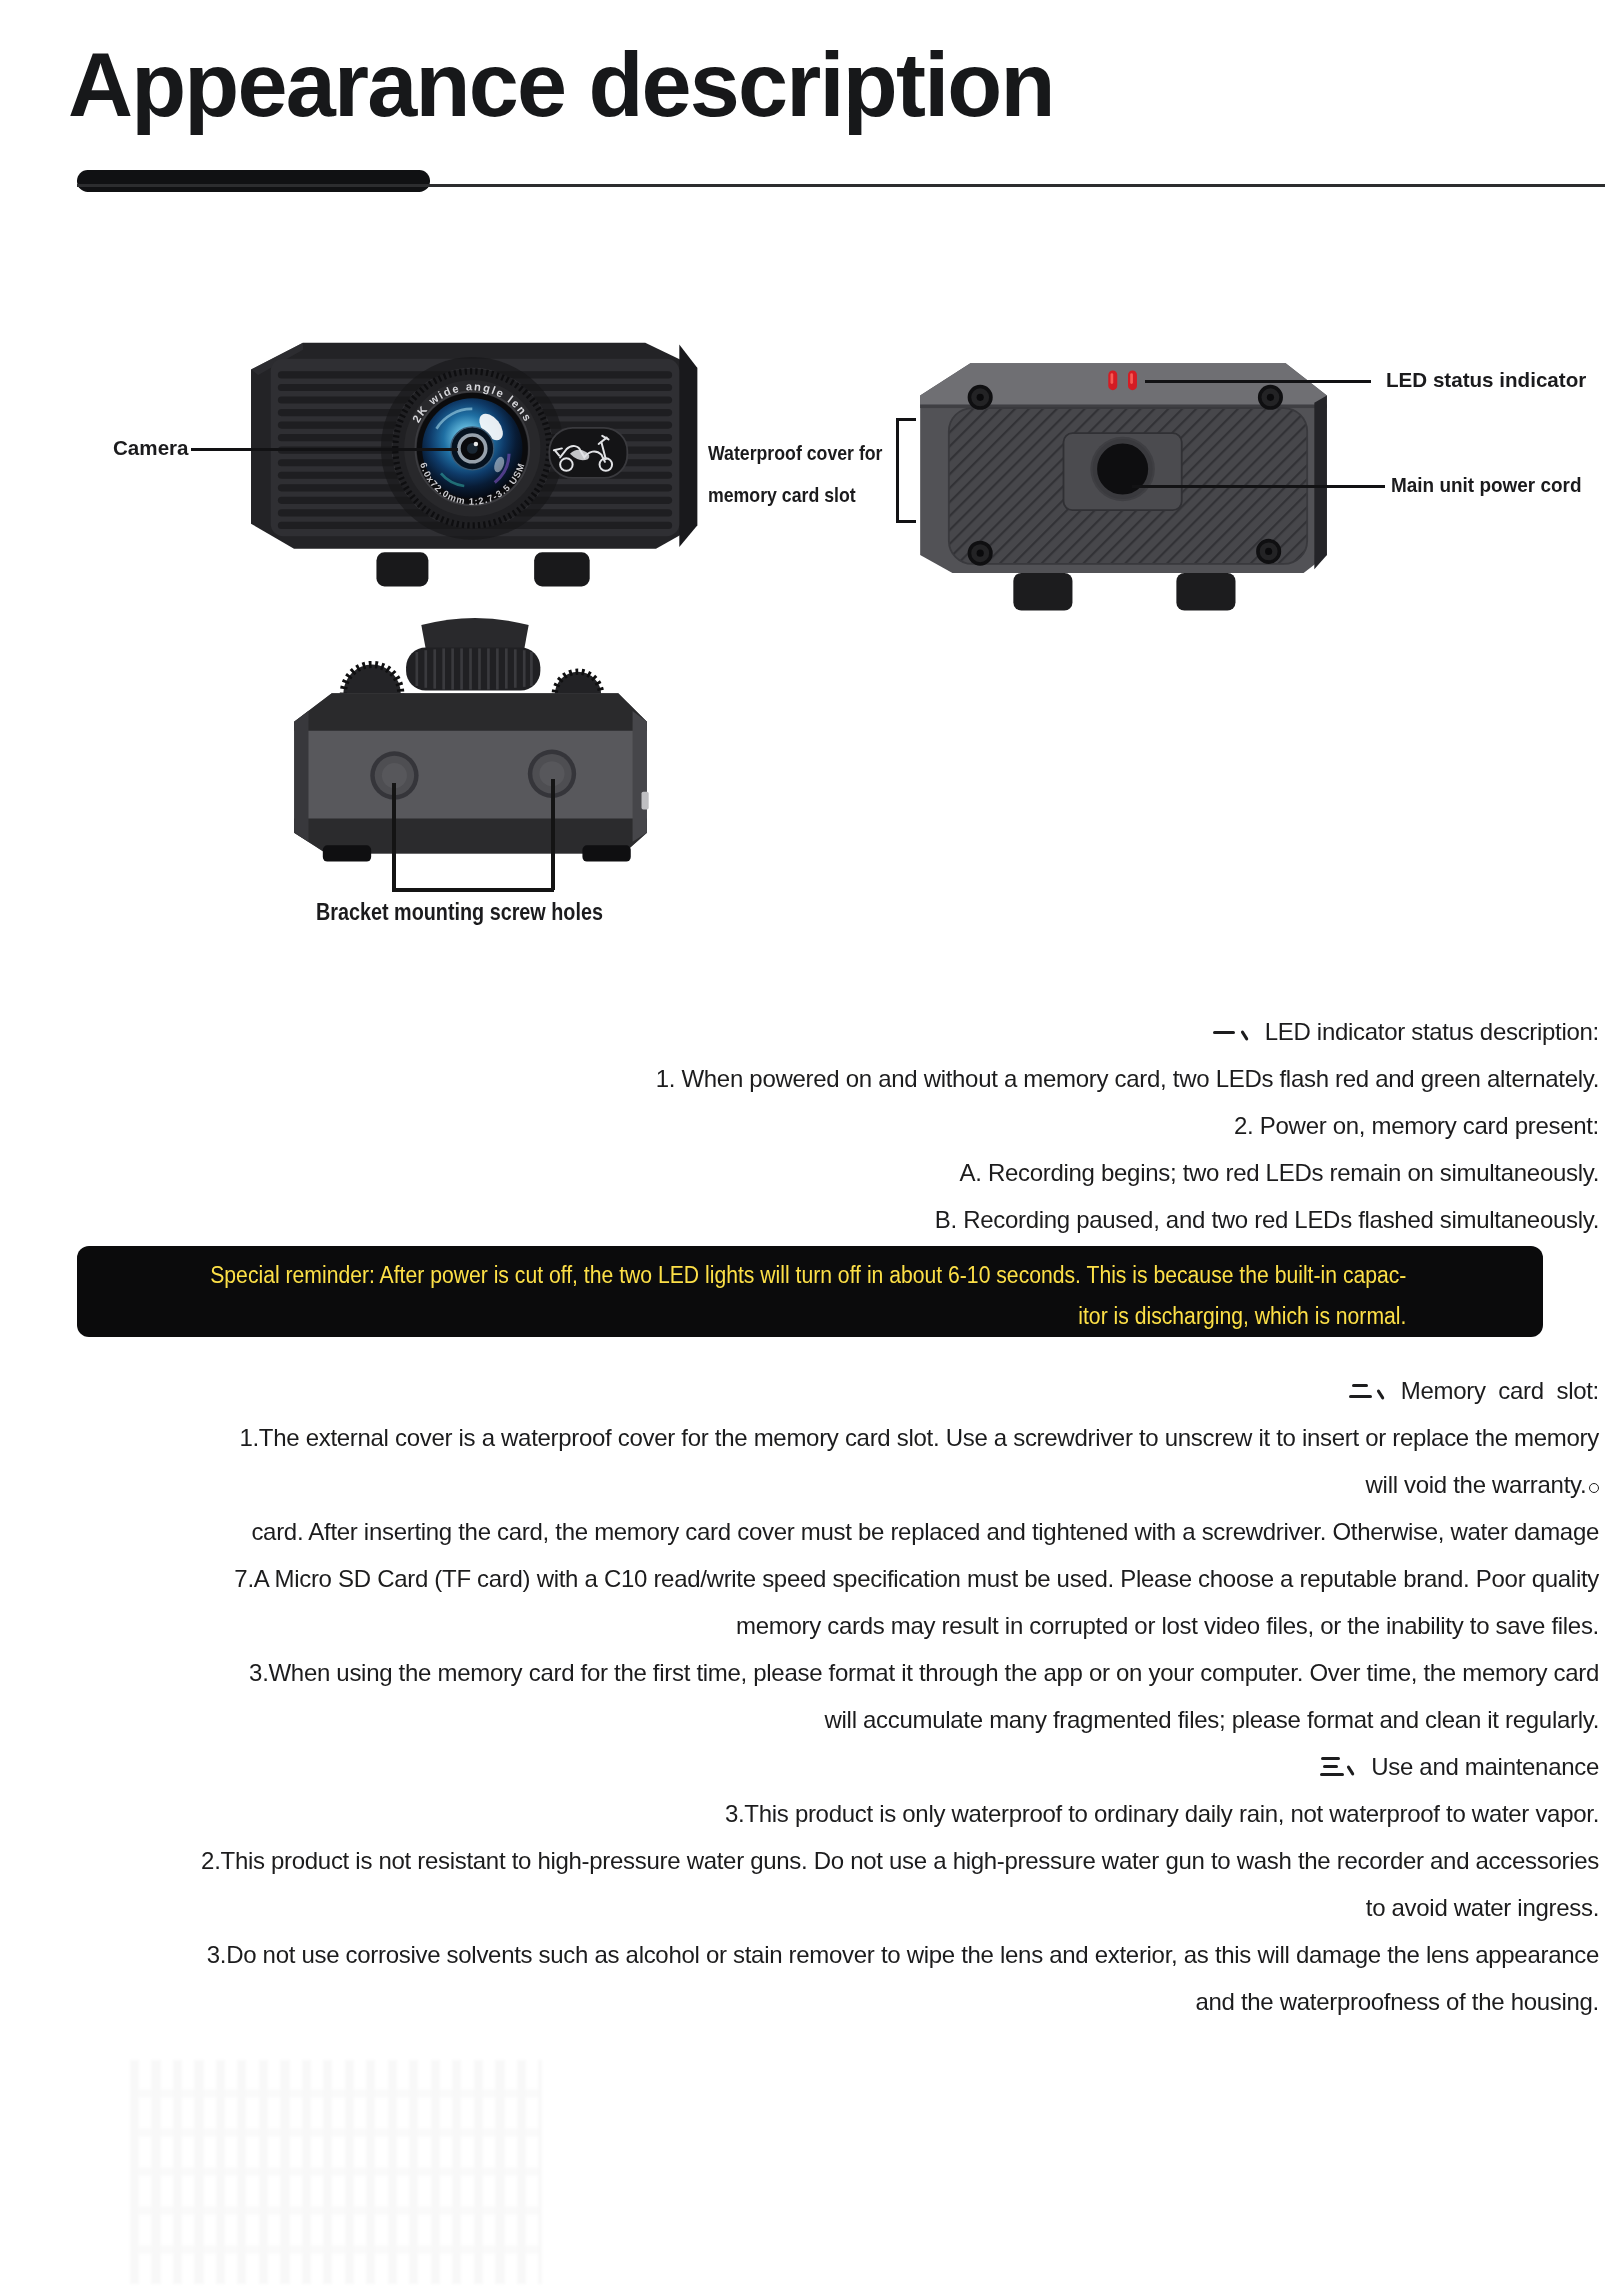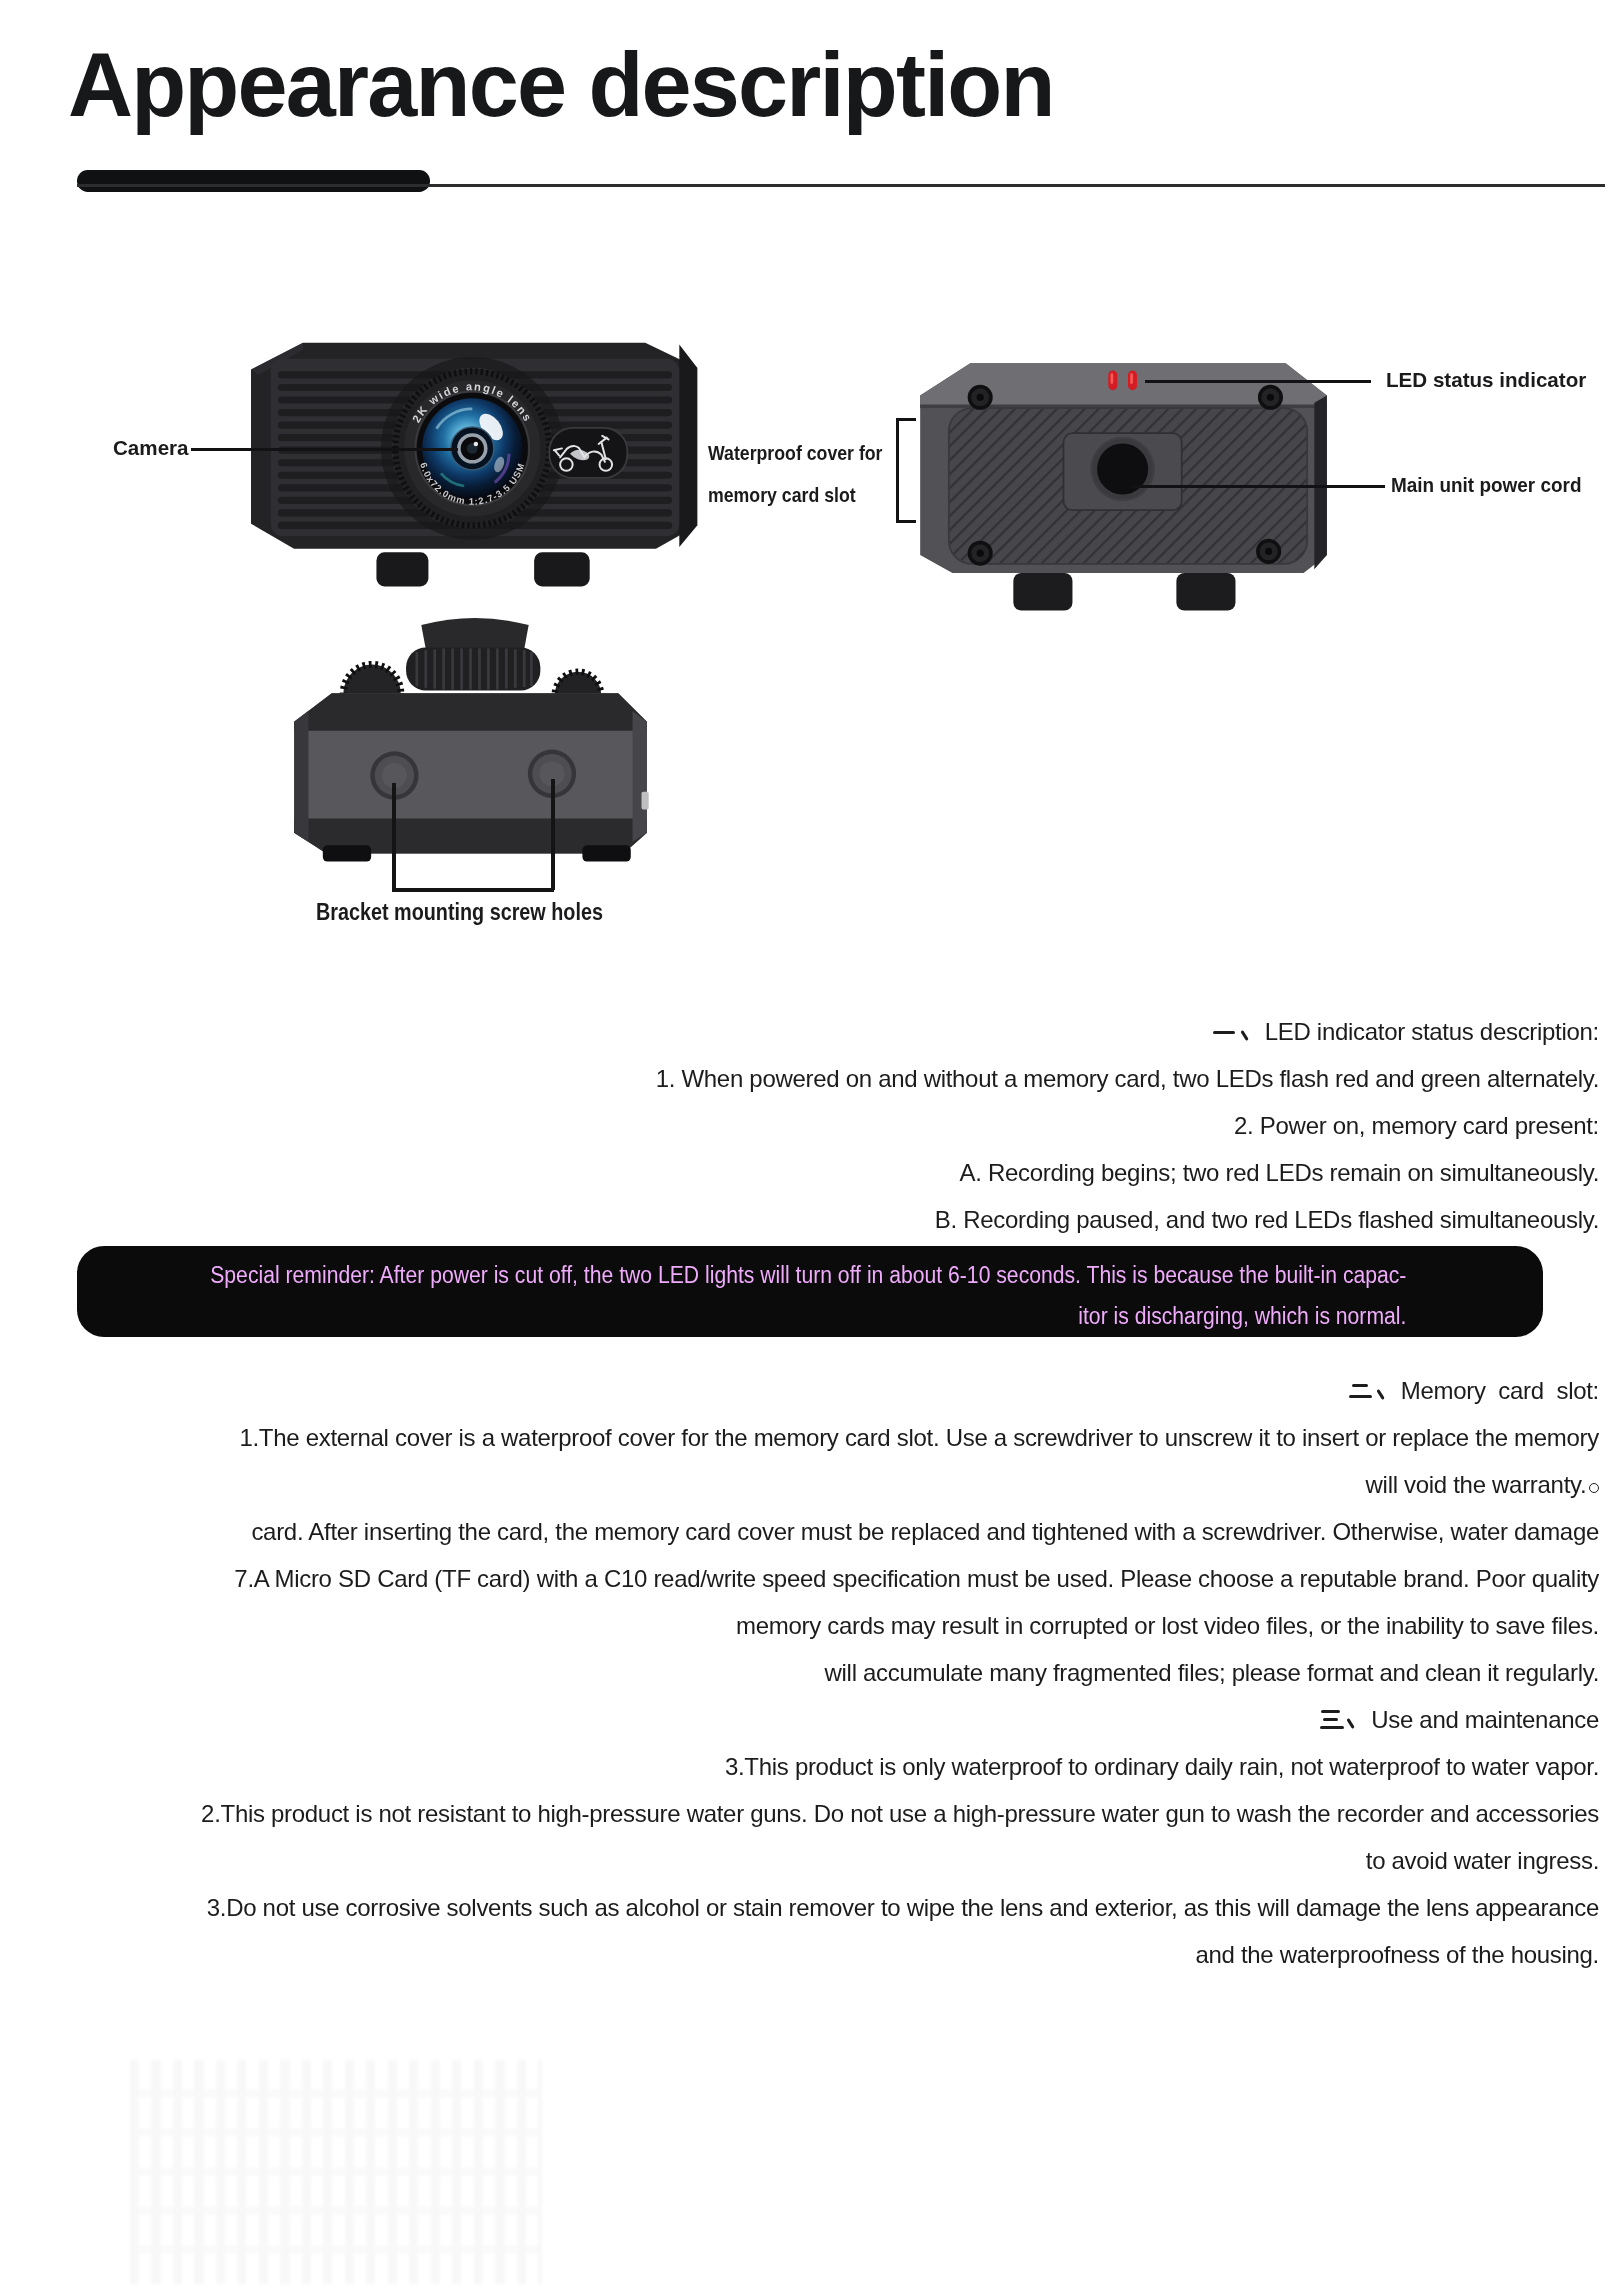--- a/index.html
+++ b/index.html
@@ -32,22 +32,22 @@
 
   
   .flow{position:absolute;left:77px;top:1008px;width:1522px;color:#1c1c1d;text-align:right;}
   .tline{height:47px;line-height:47px;font-size:24px;letter-spacing:-0.3px;white-space:nowrap;}
   .tline.ind{padding-left:18px;}
   .head{font-size:24px;}
   .wsp{word-spacing:6.3px;}
 
   
   .reminder{
-    width:1420px;height:82px;background:#0b0b0c;border-radius:27px;
-    padding:9px 23px 0 23px;margin:2.7px 0 30px 0;color:#f0abfc;overflow:hidden;
+    width:1420px;height:82px;background:#0b0b0c;border-radius:12px;
+    padding:9px 23px 0 23px;margin:2.7px 0 30px 0;color:#fde047;overflow:hidden;
   }
   .reminder .rline{height:41px;line-height:41px;font-size:23px;white-space:nowrap;
     transform:scaleX(.92);transform-origin:0 50%;}
 
   
   .mk{position:relative;display:inline-block;width:41px;height:23px;margin-right:10.7px;vertical-align:-3.6px;}
   .mk i{position:absolute;background:#1d1d1e;height:3.1px;border-radius:1.8px;}
   .mk .d{position:absolute;left:29.6px;bottom:2.7px;width:3.1px;height:10.7px;background:#1d1d1e;
         transform:rotate(-32deg);border-radius:1.8px;}
   .mk.m1 .b2{top:10.7px;left:0;width:22.4px;}
@@ -284,20 +284,21 @@
   </div>
 
   <div class="tline head wsp">
     <span class="mk m2"><i class="b1"></i><i class="b3"></i><i class="d"></i></span><span>Memory card slot:</span>
   </div>
   <div class="tline">1.The external cover is a waterproof cover for the memory card slot. Use a screwdriver to unscrew it to insert or replace the memory</div>
   <div class="tline ind"><span>will void the warranty.</span><span class="ideo-period"></span></div>
   <div class="tline ind">card. After inserting the card, the memory card cover must be replaced and tightened with a screwdriver. Otherwise, water damage</div>
   <div class="tline">7.A Micro SD Card (TF card) with a C10 read/write speed specification must be used. Please choose a reputable brand. Poor quality</div>
   <div class="tline ind">memory cards may result in corrupted or lost video files, or the inability to save files.</div>
+  <div class="tline">3.When using the memory card for the first time, please format it through the app or on your computer. Over time, the memory card</div>
   <div class="tline ind">will accumulate many fragmented files; please format and clean it regularly.</div>
 
   <div class="tline head">
     <span class="mk m3"><i class="b1"></i><i class="b2"></i><i class="b3"></i><i class="d"></i></span><span>Use and maintenance</span>
   </div>
   <div class="tline">3.This product is only waterproof to ordinary daily rain, not waterproof to water vapor.</div>
   <div class="tline">2.This product is not resistant to high-pressure water guns. Do not use a high-pressure water gun to wash the recorder and accessories</div>
   <div class="tline ind">to avoid water ingress.</div>
   <div class="tline">3.Do not use corrosive solvents such as alcohol or stain remover to wipe the lens and exterior, as this will damage the lens appearance</div>
   <div class="tline ind">and the waterproofness of the housing.</div>

